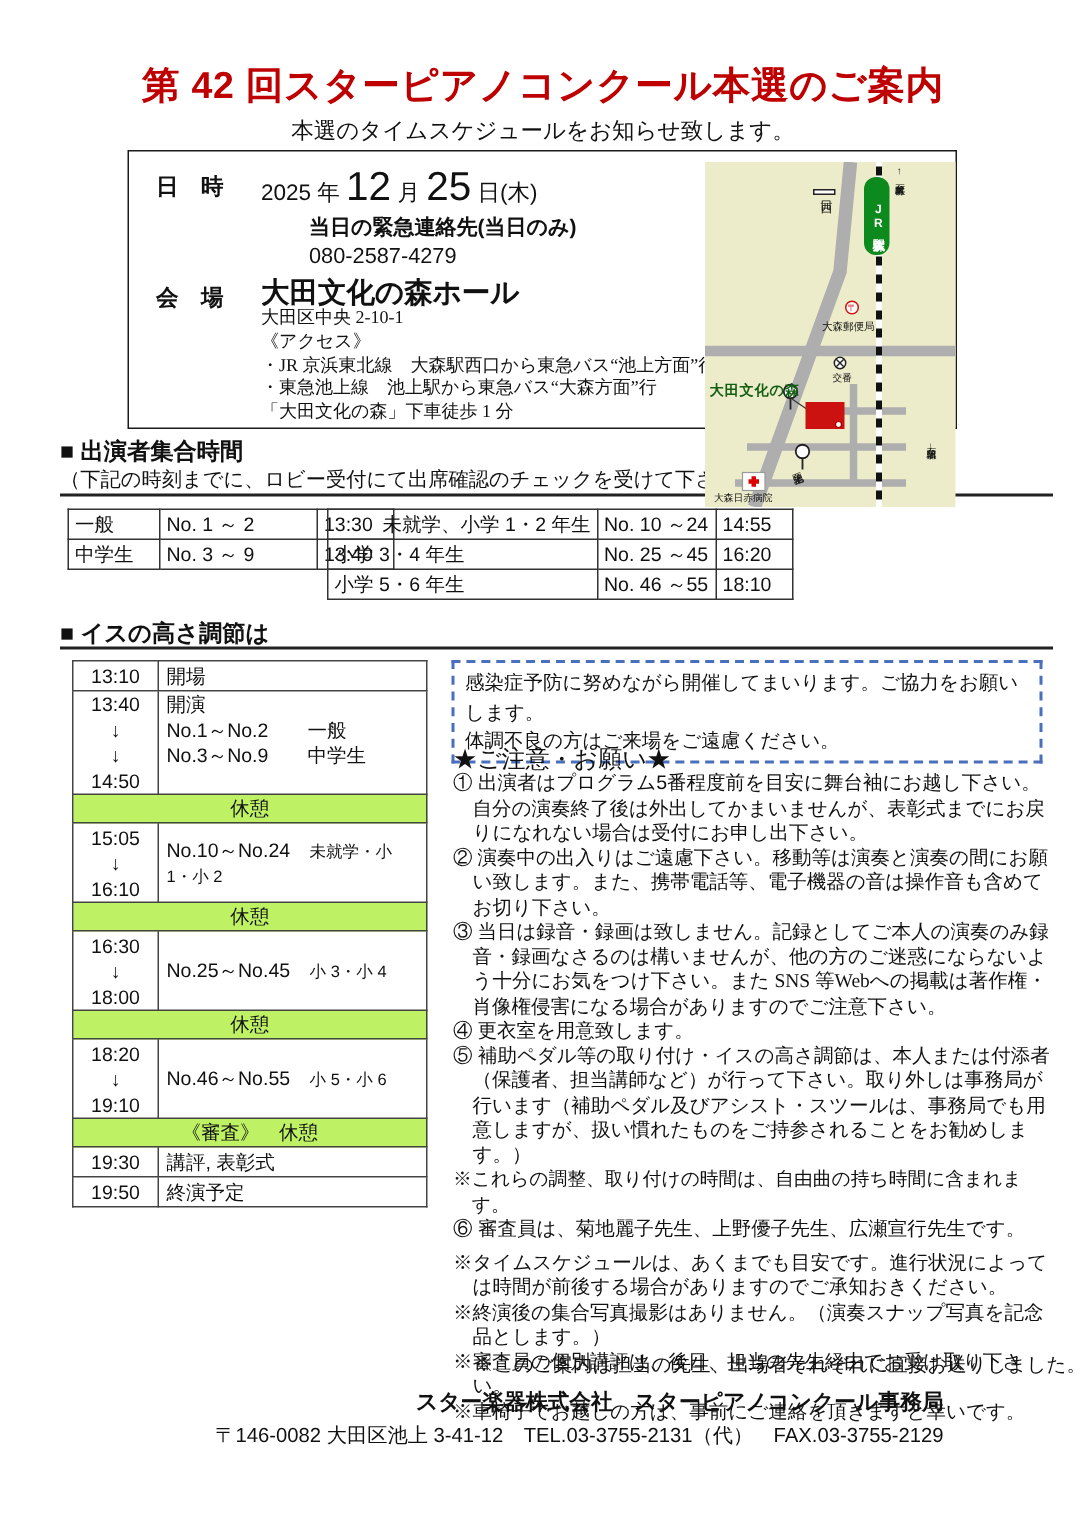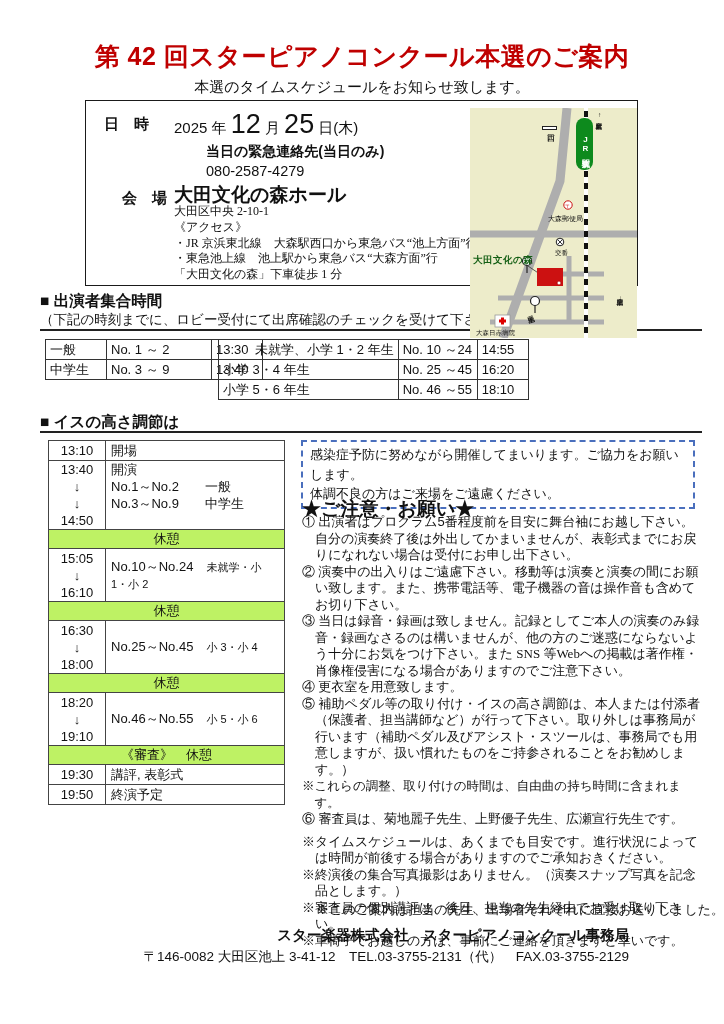--- a/index.html
+++ b/index.html
@@ -35,21 +35,21 @@
   table.gt td{border:1.2px solid #333;height:19px;padding:0 4px;white-space:nowrap;overflow:hidden;}
   
   table.tt{border-collapse:collapse;table-layout:fixed;font-size:13px;width:237px;}
   table.tt td{border:1.1px solid #444;padding:0 5px;vertical-align:middle;}
   table.tt .tc{width:52px;text-align:center;padding:0 2px;}
   table.tt .brk{background:#bef264;text-align:center;height:18px;}
   .ttl{line-height:17px;}
   .small{font-size:11px;}
   
   .dash{left:301px;top:440px;width:376px;border:2px dashed #4a6fbd;padding:3px 7px;font-size:13px;line-height:19.5px;}
-  .cautiontitle{left:302px;top:496px;font-size:19px;font-weight:bold;text-align:center;}
+  .cautiontitle{left:302px;top:496px;font-size:16px;font-weight:normal;text-align:center;}
   .rcol{left:302px;top:514px;width:398px;font-size:13px;line-height:16.5px;}
   .rcol p{margin:0;padding-left:1em;text-indent:-1em;}
   .rcol .sp{height:6px;}
   .rcol .sm{font-size:12.5px;}
   
   .sent{top:901px;left:0;width:724px;text-align:right;font-size:13px;}
   .footer{top:924px;left:0;right:95px;text-align:right;}
   .forg{font-size:14.5px;font-weight:bold;line-height:22px;}
   .faddr{font-size:13.5px;line-height:22px;margin-left:16px;}
   .fmail{font-size:13.5px;line-height:21px;margin-right:120px;}
@@ -66,21 +66,21 @@
     <div class="abs lbl g" style="left:18px;top:14px;">日　時</div>
     <div class="abs dateline g" style="left:88px;top:13px;">
       <span>2025 年</span>
       <span class="big">12</span>
       <span>月</span>
       <span class="big">25</span>
       <span>日(木)</span>
     </div>
     <div class="abs g" style="left:120px;top:42px;font-size:14px;font-weight:bold;">当日の緊急連絡先(当日のみ)</div>
     <div class="abs g" style="left:120px;top:62px;font-size:14.5px;">080-2587-4279</div>
-    <div class="abs lbl g" style="left:36px;top:88px;">会　場</div>
+    <div class="abs lbl g" style="left:18px;top:88px;">会　場</div>
     <div class="abs vname g" style="left:88px;top:81px;">大田文化の森ホール</div>
     <div class="abs addr m" style="left:88px;top:103px;">
       <div>大田区中央 2-10-1</div>
       <div>《アクセス》</div>
       <div>・JR 京浜東北線　大森駅西口から東急バス“池上方面”行</div>
       <div>・東急池上線　池上駅から東急バス“大森方面”行</div>
       <div>「大田文化の森」下車徒歩 1 分</div>
     </div>
   </div>
 

